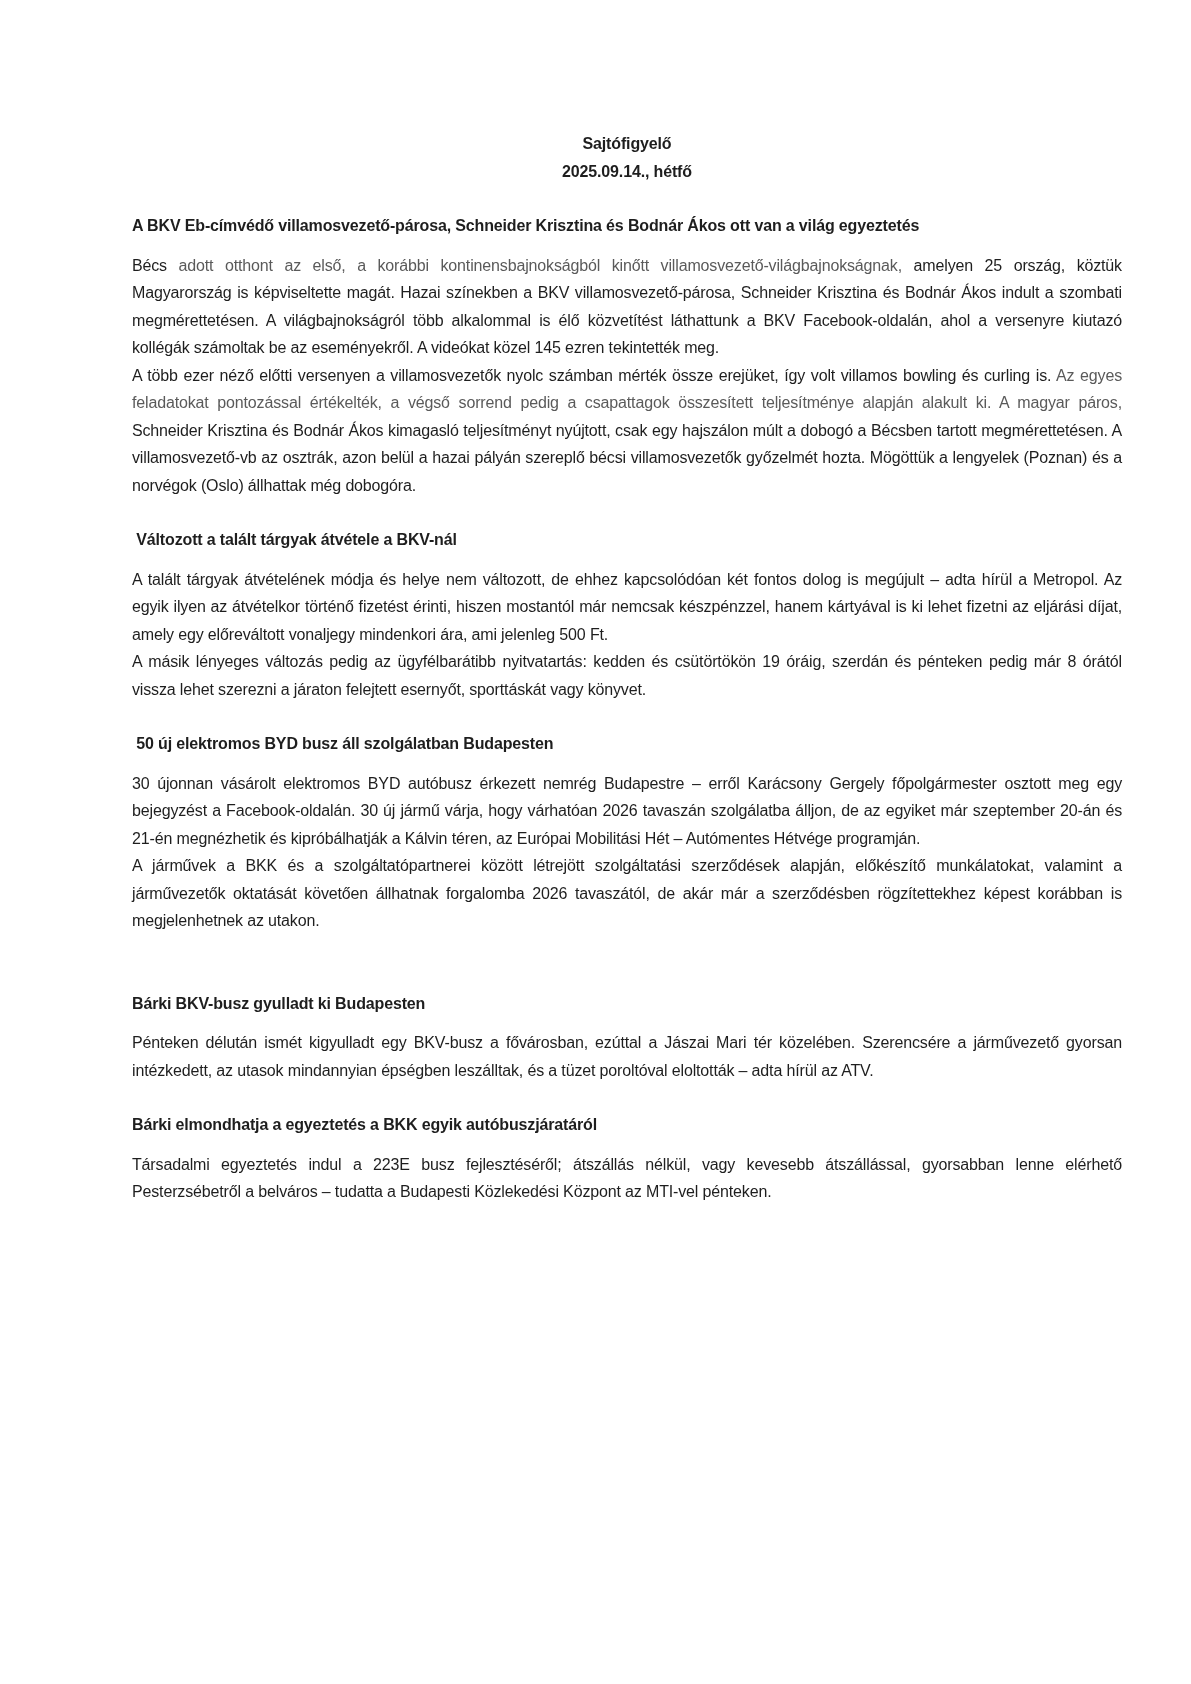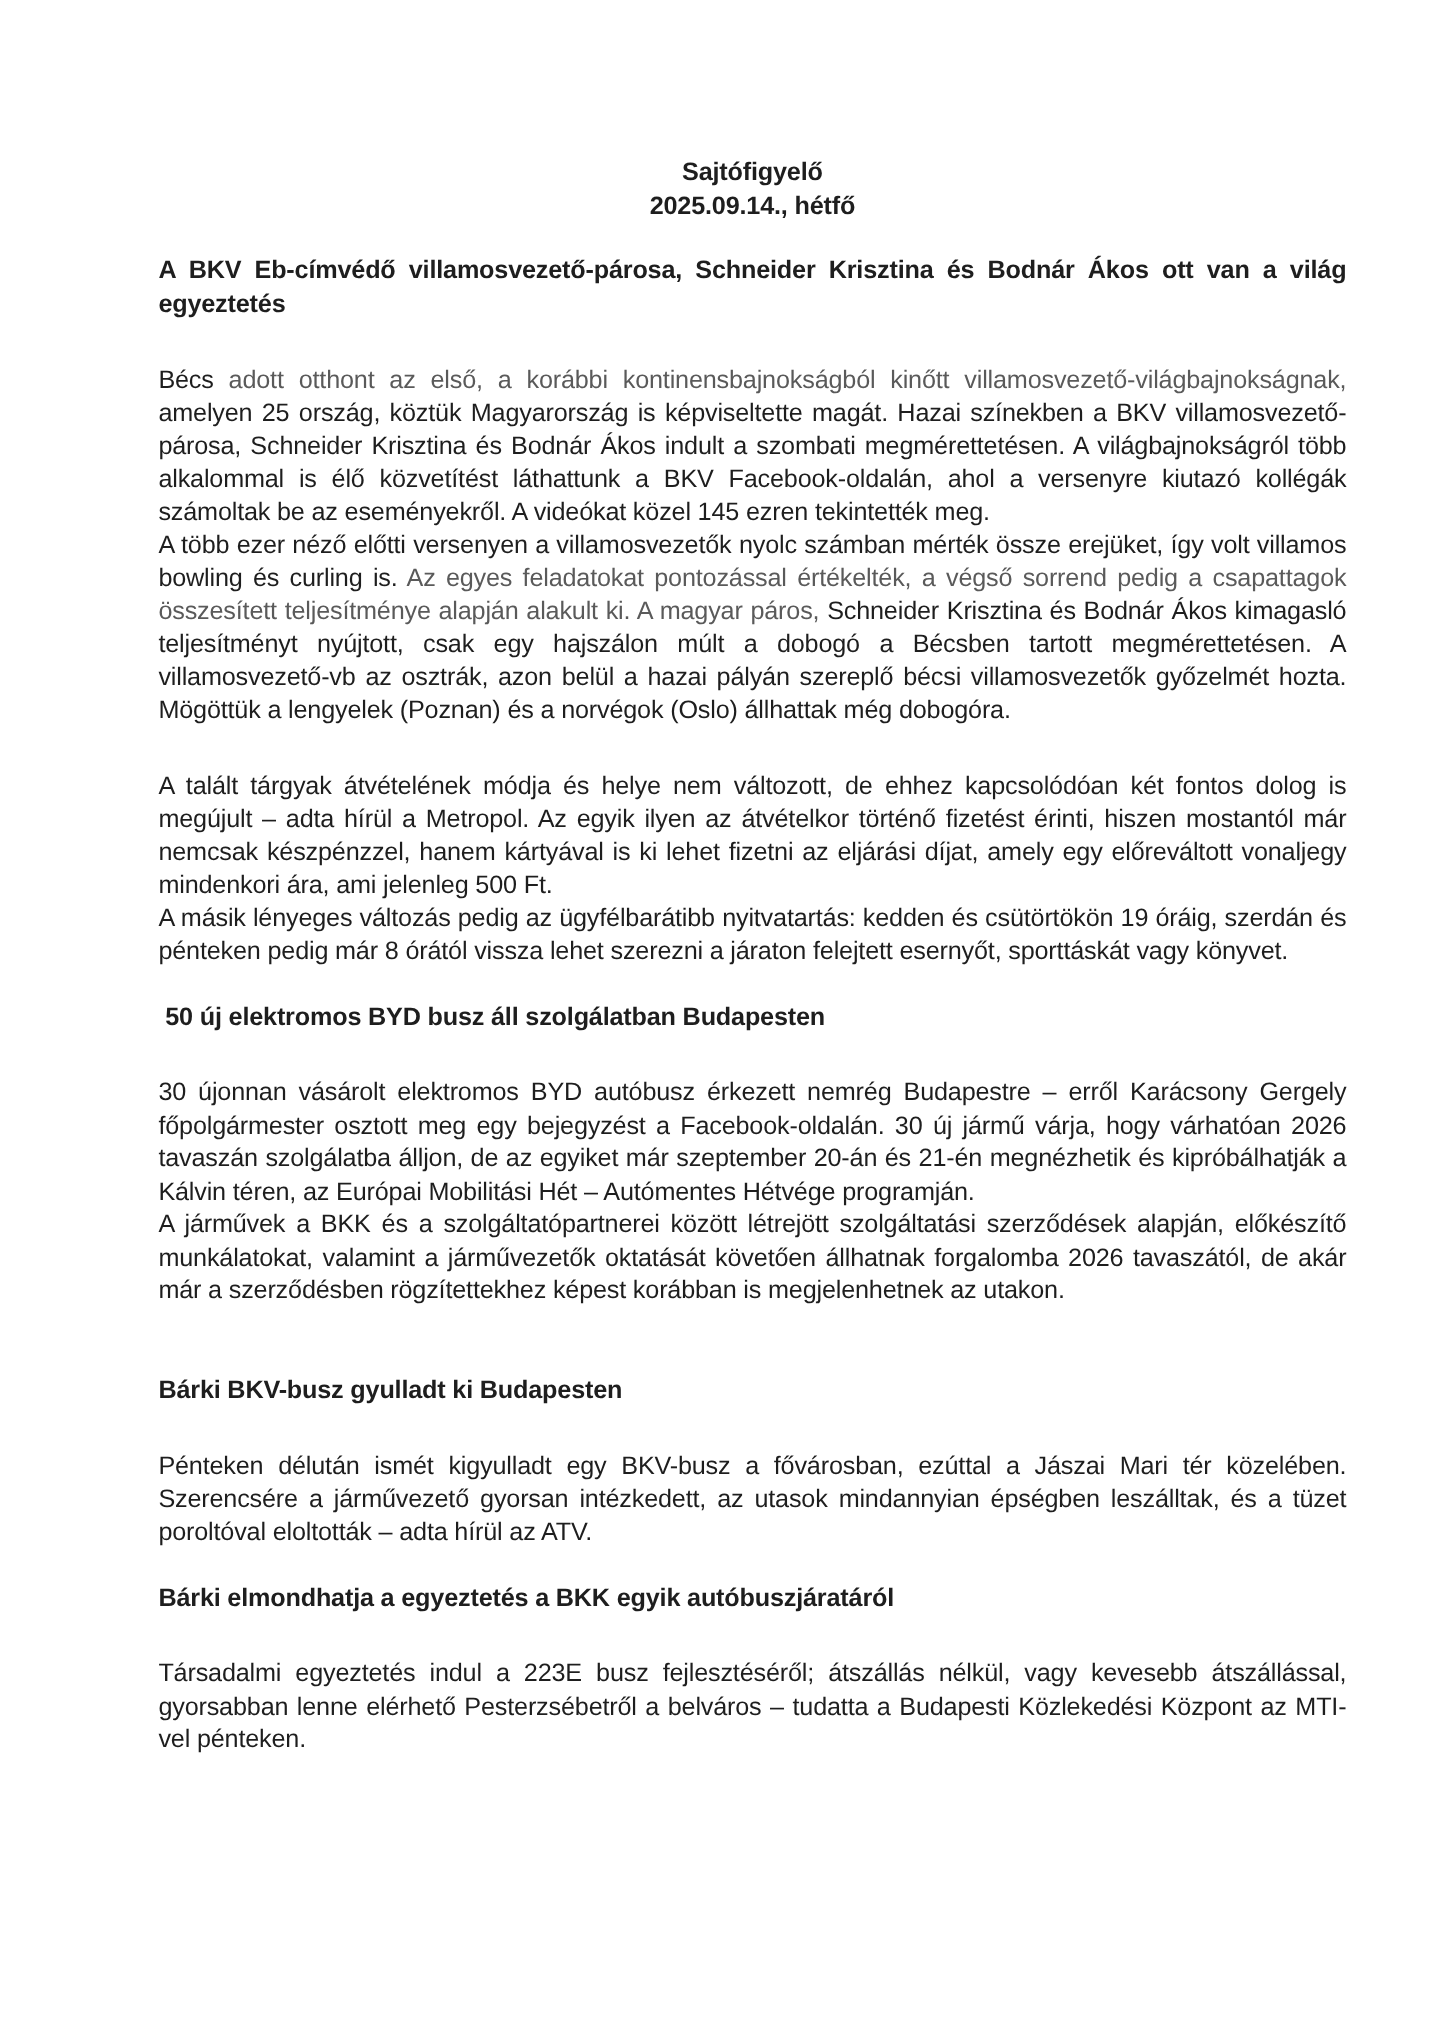--- a/index.html
+++ b/index.html
@@ -9,41 +9,41 @@
   }
   .page {
     position: relative;
     width: 1191px;
     height: 1684px;
     margin: 0 auto;
     background: #ffffff;
     box-sizing: border-box;
     padding: 130px 69px 0 132px;
     font-family: "Liberation Sans", "DejaVu Sans", sans-serif;
-    font-size: 21px;
+    font-size: 16px;
     line-height: 27.5px;
     color: #1e1e1e;
     letter-spacing: -0.15px;
     overflow: hidden;
   }
   .doc-title,
   .doc-date {
     text-align: center;
     font-weight: 700;
     white-space: pre-wrap;
   }
   .article-heading {
     font-weight: 700;
     text-align: justify;
     white-space: pre-wrap;
     margin: 27px 0 0 0;
   }
   .para {
     text-align: justify;
-    margin: 36px 0 0 0;
+    margin: 12px 0 0 0;
   }
   .para.cont {
     margin-top: 0;
   }
   .gap-lg {
     margin-top: 55px;
   }
   .gray {
     color: #5a5a5a;
   }
@@ -53,20 +53,21 @@
 
 <div class="page">
 
   <div class="doc-title">Sajtófigyelő</div>
   <div class="doc-date">2025.09.14., hétfő</div>
 
   <div class="article-heading">A BKV Eb-címvédő villamosvezető-párosa, Schneider Krisztina és Bodnár Ákos ott van a világ egyeztetés</div>
   <p class="para"><span>Bécs </span><span class="gray">adott otthont az első, a korábbi kontinensbajnokságból kinőtt villamosvezető-világbajnokságnak,</span><span> amelyen 25 ország, köztük Magyarország is képviseltette magát. Hazai színekben a BKV villamosvezető-párosa, Schneider Krisztina és Bodnár Ákos indult a szombati megmérettetésen. A világbajnokságról több alkalommal is élő közvetítést láthattunk a BKV Facebook-oldalán, ahol a versenyre kiutazó kollégák számoltak be az eseményekről. A videókat közel 145 ezren tekintették meg.</span></p>
   <p class="para cont"><span>A több ezer néző előtti versenyen a villamosvezetők nyolc számban mérték össze erejüket, így volt villamos bowling és curling is. </span><span class="gray">Az egyes feladatokat pontozással értékelték, a végső sorrend pedig a csapattagok összesített teljesítménye alapján alakult ki. A magyar páros, </span><span>Schneider Krisztina és Bodnár Ákos kimagasló teljesítményt nyújtott, csak egy hajszálon múlt a dobogó a Bécsben tartott megmérettetésen.  A villamosvezető-vb az osztrák, azon belül a hazai pályán szereplő bécsi villamosvezetők győzelmét hozta. Mögöttük a lengyelek (Poznan) és a norvégok (Oslo) állhattak még dobogóra.</span></p>
 
+  <div class="article-heading"> Változott a talált tárgyak átvétele a BKV-nál</div>
   <p class="para"><span>A talált tárgyak átvételének módja és helye nem változott, de ehhez kapcsolódóan két fontos dolog is megújult – adta hírül a Metropol. Az egyik ilyen az átvételkor történő fizetést érinti, hiszen mostantól már nemcsak készpénzzel, hanem kártyával is ki lehet fizetni az eljárási díjat, amely egy előreváltott vonaljegy mindenkori ára, ami jelenleg 500 Ft.</span></p>
   <p class="para cont"><span>A másik lényeges változás pedig az ügyfélbarátibb nyitvatartás: kedden és csütörtökön 19 óráig, szerdán és pénteken pedig már 8 órától vissza lehet szerezni a járaton felejtett esernyőt, sporttáskát vagy könyvet.</span></p>
 
   <div class="article-heading"> 50 új elektromos BYD busz áll szolgálatban Budapesten</div>
   <p class="para"><span>30 újonnan vásárolt elektromos BYD autóbusz érkezett nemrég Budapestre – erről Karácsony Gergely főpolgármester osztott meg egy bejegyzést a Facebook-oldalán. 30 új jármű várja, hogy várhatóan 2026 tavaszán szolgálatba álljon, de az egyiket már szeptember 20-án és 21-én megnézhetik és kipróbálhatják a Kálvin téren, az Európai Mobilitási Hét – Autómentes Hétvége programján.</span></p>
   <p class="para cont"><span>A járművek a BKK és a szolgáltatópartnerei között létrejött szolgáltatási szerződések alapján, előkészítő munkálatokat, valamint a járművezetők oktatását követően állhatnak forgalomba 2026 tavaszától, de akár már a szerződésben rögzítettekhez képest korábban is megjelenhetnek az utakon.</span></p>
 
   <div class="article-heading gap-lg">Bárki BKV-busz gyulladt ki Budapesten</div>
   <p class="para"><span>Pénteken délután ismét kigyulladt egy BKV-busz a fővárosban, ezúttal a Jászai Mari tér közelében. Szerencsére a járművezető gyorsan intézkedett, az utasok mindannyian épségben leszálltak, és a tüzet poroltóval eloltották – adta hírül az ATV.</span></p>
 

